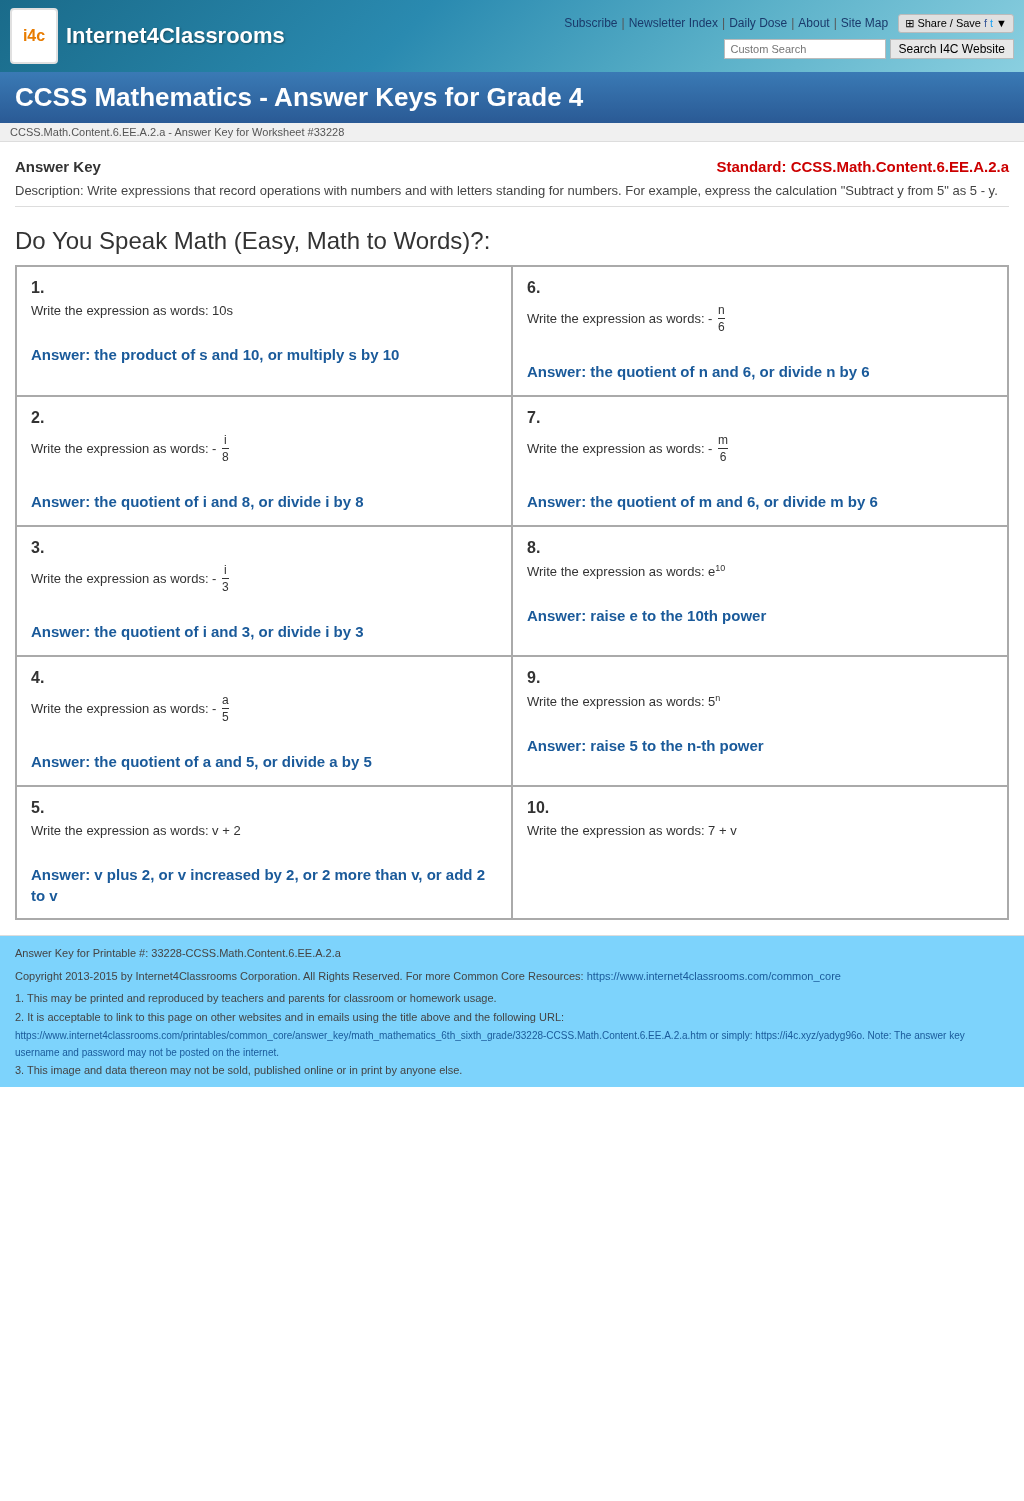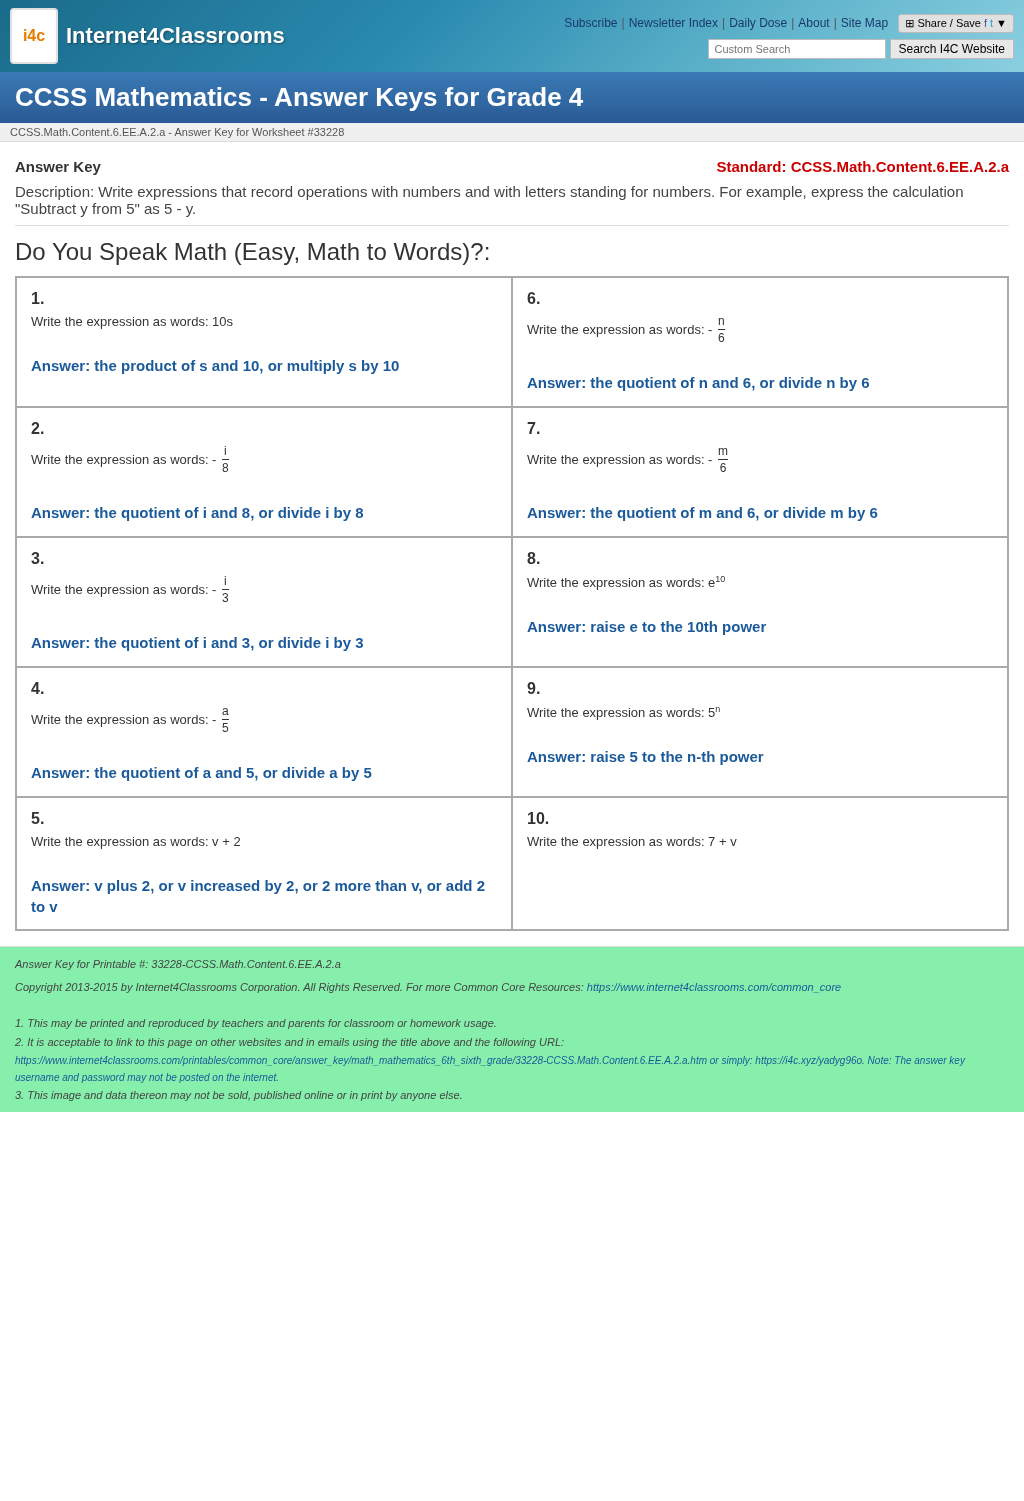--- a/index.html
+++ b/index.html
@@ -70,21 +70,21 @@
     }
     #search-row {
       display: flex;
       align-items: center;
       gap: 4px;
     }
     #search-input {
       border: 1px solid #bbb;
       padding: 3px 6px;
       font-size: 12px;
-      width: 178px;
+      width: 162px;
       color: #999;
     }
     #search-btn {
       background: #e8e8e8;
       border: 1px solid #bbb;
       padding: 2px 8px;
       font-size: 12px;
       cursor: pointer;
     }
 
@@ -127,25 +127,25 @@
       color: #333;
     }
     #standard-label {
       font-size: 15px;
       font-weight: bold;
       color: #c00;
     }
 
     
     #description {
-      font-size: 15px;
+      font-size: 13px;
       color: #444;
       padding: 4px 0 8px 0;
       border-bottom: 1px solid #ddd;
-      margin-bottom: 4px;
+      margin-bottom: 12px;
     }
 
     
     #worksheet-title {
       font-size: 24px;
       font-weight: normal;
       color: #333;
       padding: 8px 0 10px 0;
     }
 
@@ -198,27 +198,26 @@
     }
     .fraction-bottom {
       font-size: 12px;
       line-height: 1.2;
       text-align: center;
     }
     sup { font-size: 9px; vertical-align: super; }
 
     
     #footer {
-      background: #86efac;
+      background: #7dd3fc;
       border-top: 1px solid #ddd;
       padding: 8px 15px;
       font-size: 11px;
       color: #444;
       line-height: 1.7;
-      font-style: italic;
     }
     #footer a { color: #1a5a9a; }
     #footer-printable { font-size: 11px; margin-bottom: 4px; }
   </style>
 </head>
 <body>
 
 <div id="header">
   <div id="logo-area">
     <div id="logo-box">i4c</div>
@@ -383,21 +382,21 @@
 
   </div>
 </div>
 
 <div id="footer">
   <div id="footer-printable">Answer Key for Printable #: 33228-CCSS.Math.Content.6.EE.A.2.a</div>
   <div>
     <span>Copyright 2013-2015 by Internet4Classrooms Corporation. All Rights Reserved. For more Common Core Resources:</span>
     <a style="color:#1a5a9a;margin-top:48px;">https://www.internet4classrooms.com/common_core</a>
   </div>
-  <div style="margin-top:18px;">
+  <div style="margin-top:4px;">
     <div>1. This may be printed and reproduced by teachers and parents for classroom or homework usage.</div>
     <div>2. It is acceptable to link to this page on other websites and in emails using the title above and the following URL:</div>
     <div style="color:#1a5a9a; font-size:10px;">
       https://www.internet4classrooms.com/printables/common_core/answer_key/math_mathematics_6th_sixth_grade/33228-CCSS.Math.Content.6.EE.A.2.a.htm or simply: https://i4c.xyz/yadyg96o. Note: The answer key username and password may not be posted on the internet.
     </div>
     <div>3. This image and data thereon may not be sold, published online or in print by anyone else.</div>
   </div>
 </div>
 
 </body></html>

